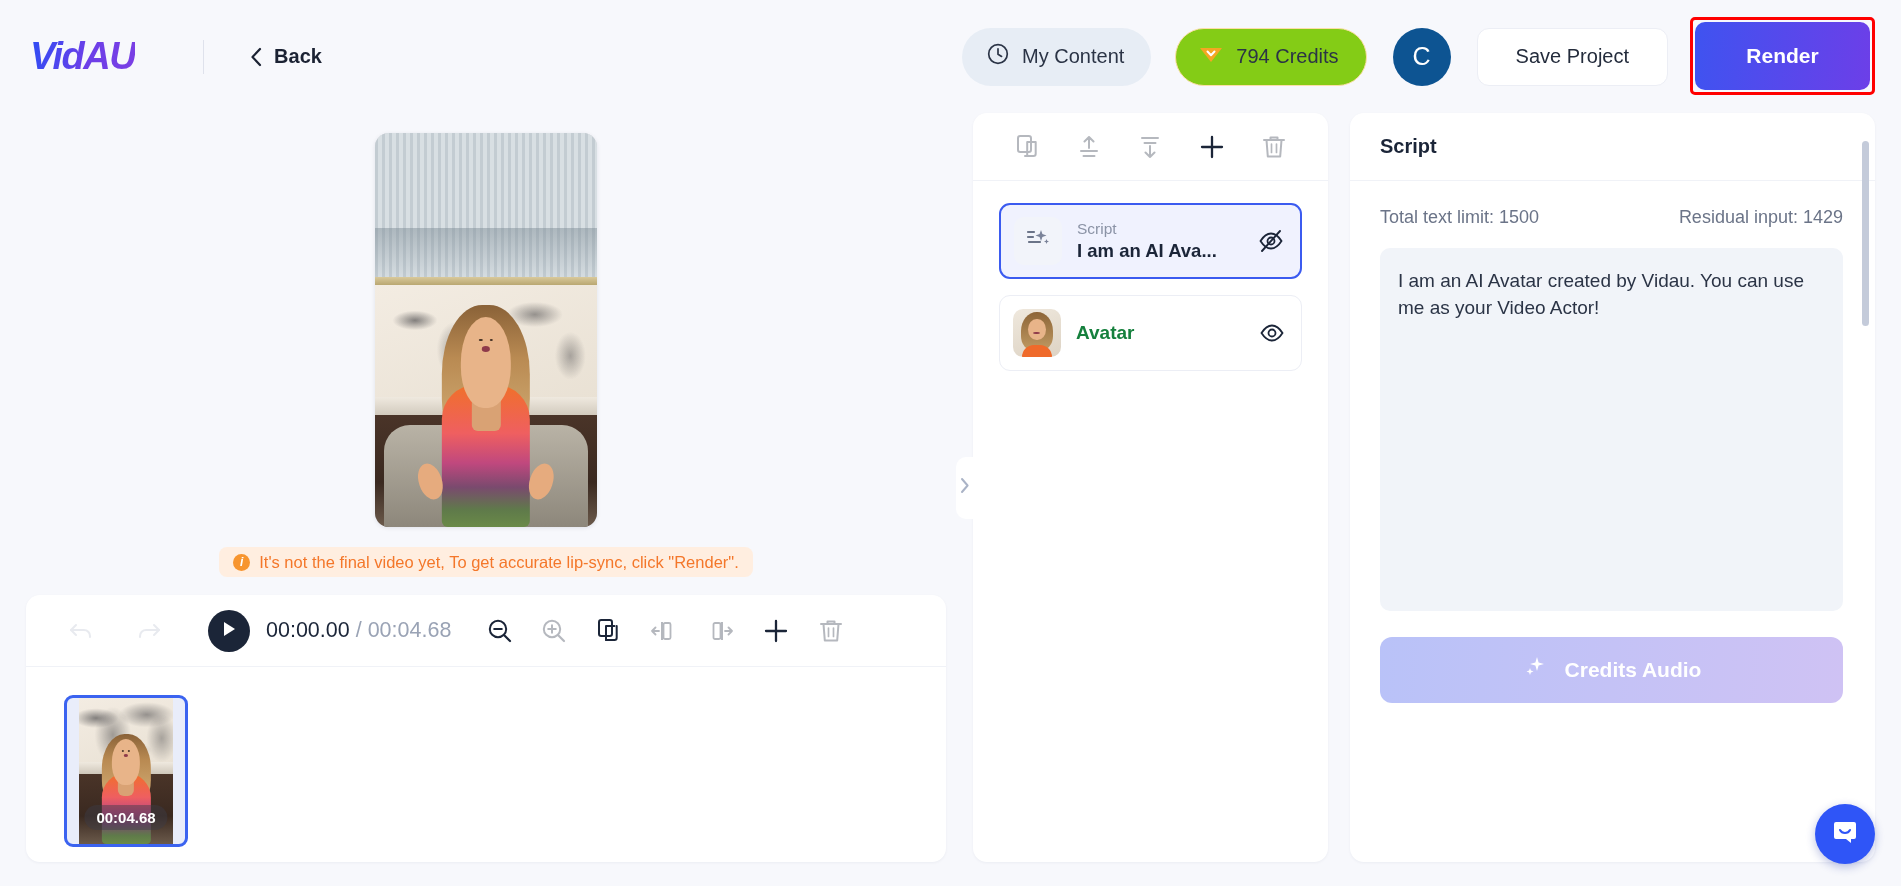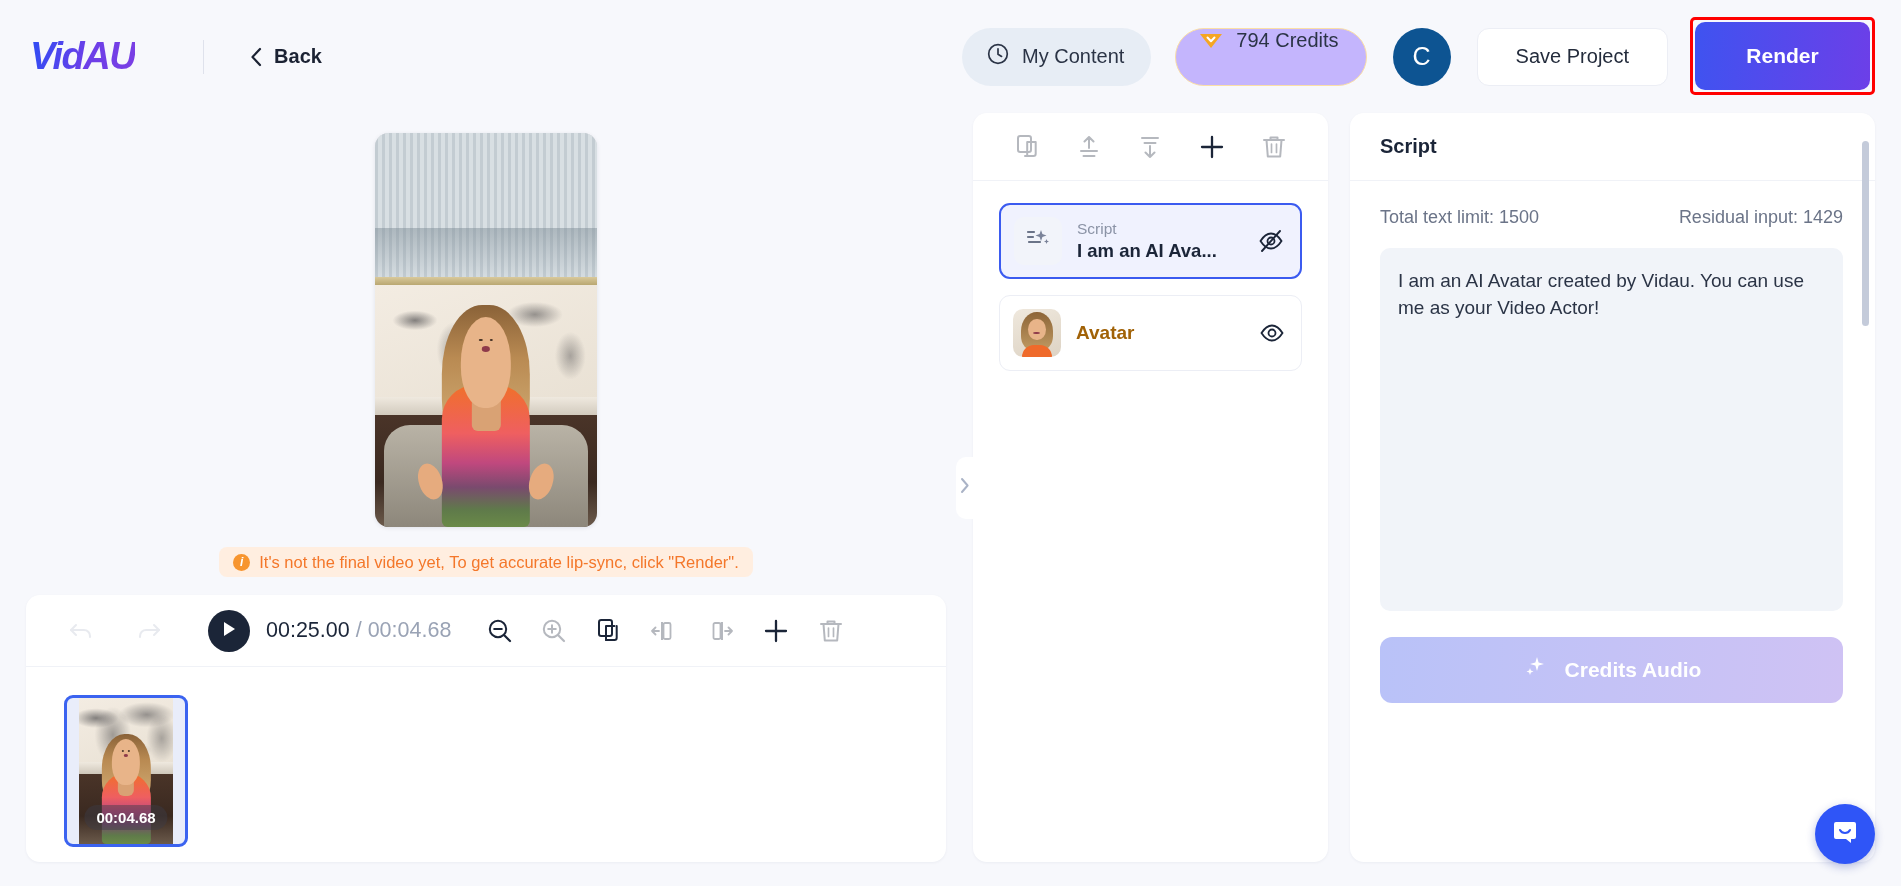--- a/index.html
+++ b/index.html
@@ -41,22 +41,22 @@
     margin-left: auto;
     display: flex; align-items: center; gap: 0;
   }
   .pill-content {
     display: flex; align-items: center; gap: 12px;
     background: #e7edf5; border-radius: 30px;
     height: 58px; padding: 0 27px 0 24px;
     font-size: 20px; color: #2b3446; cursor: pointer;
   }
   .pill-credits {
-    display: flex; gap: 12px;
-    background: #c4b5fd; border: 1px solid #fbdfa6; border-radius: 30px;
+    display: flex; align-items: center; gap: 12px;
+    background: #84cc16; border: 1px solid #fbdfa6; border-radius: 30px;
     height: 58px; padding: 0 27px 0 22px;
     font-size: 20px; color: #2b3446; cursor: pointer;
     margin-left: 24px;
   }
   .avatar-circle {
     width: 58px; height: 58px; border-radius: 50%;
     background: #0d5492; color: #fff;
     display: flex; align-items: center; justify-content: center;
     font-size: 25px; margin-left: 26px; cursor: pointer;
   }
@@ -251,21 +251,21 @@
     width: 48px; height: 48px; border-radius: 10px; flex: none;
     background: #f2f4fa; display: flex; align-items: center; justify-content: center;
     overflow: hidden; position: relative;
   }
   .layer-text { margin-left: 15px; flex: 1; min-width: 0; }
   .layer-sub { font-size: 15.5px; color: #8b93a6; line-height: 1.25; }
   .layer-title {
     font-size: 18.5px; font-weight: bold; color: #1b2538; line-height: 1.3;
     white-space: nowrap; overflow: hidden; text-overflow: ellipsis;
   }
-  .layer-title-only { font-size: 19px; font-weight: bold; color: #a16207; }
+  .layer-title-only { font-size: 19px; font-weight: bold; color: #15803d; }
   .avatar-thumb{
     width:48px;height:48px;border-radius:10px;overflow:hidden;position:relative;
     background: linear-gradient(160deg,#efe8dd,#ddd3c4);flex:none;
   }
   .at-hair{position:absolute;top:6%;left:16%;width:68%;height:82%;border-radius:48% 48% 38% 38%;
     background:linear-gradient(180deg,#9a seventy,#b98a52);background:linear-gradient(180deg,#8d6538,#c09a62);}
   .at-face{position:absolute;top:20%;left:32%;width:36%;height:44%;border-radius:50%;background:#e8b489;}
   .at-mouth{position:absolute;top:48%;left:42%;width:15%;height:5%;background:#8e3a4a;border-radius:50%;}
   .at-body{position:absolute;bottom:0;left:18%;width:64%;height:26%;border-radius:12px 12px 0 0;background:#ef6a2a;}
 
@@ -414,21 +414,21 @@
             </svg>
         </div>
         <div class="play-circle">
           <span>
             <svg width="16" height="18" viewBox="0 0 16 18">
                 <path d="M3 2 L14 9 L3 16 Z" fill="#fff"></path>
               </svg>
           </span>
         </div>
         <div class="time-text">
-          <span>00:25.00</span>
+          <span>00:00.00</span>
           <span class="sep">/</span>
           <span class="total">00:04.68</span>
         </div>
         <div class="ic" style="margin-left:34px">
           <svg width="30" height="30" viewBox="0 0 30 30">
               <circle cx="13" cy="13" r="8.2" stroke="#1b2538" stroke-width="2" fill="none"></circle>
               <path d="M9.2 13 H16.8" stroke="#1b2538" stroke-width="2" stroke-linecap="round"></path>
               <path d="M19 19 L25 25" stroke="#1b2538" stroke-width="2.2" stroke-linecap="round"></path>
             </svg>
         </div>

